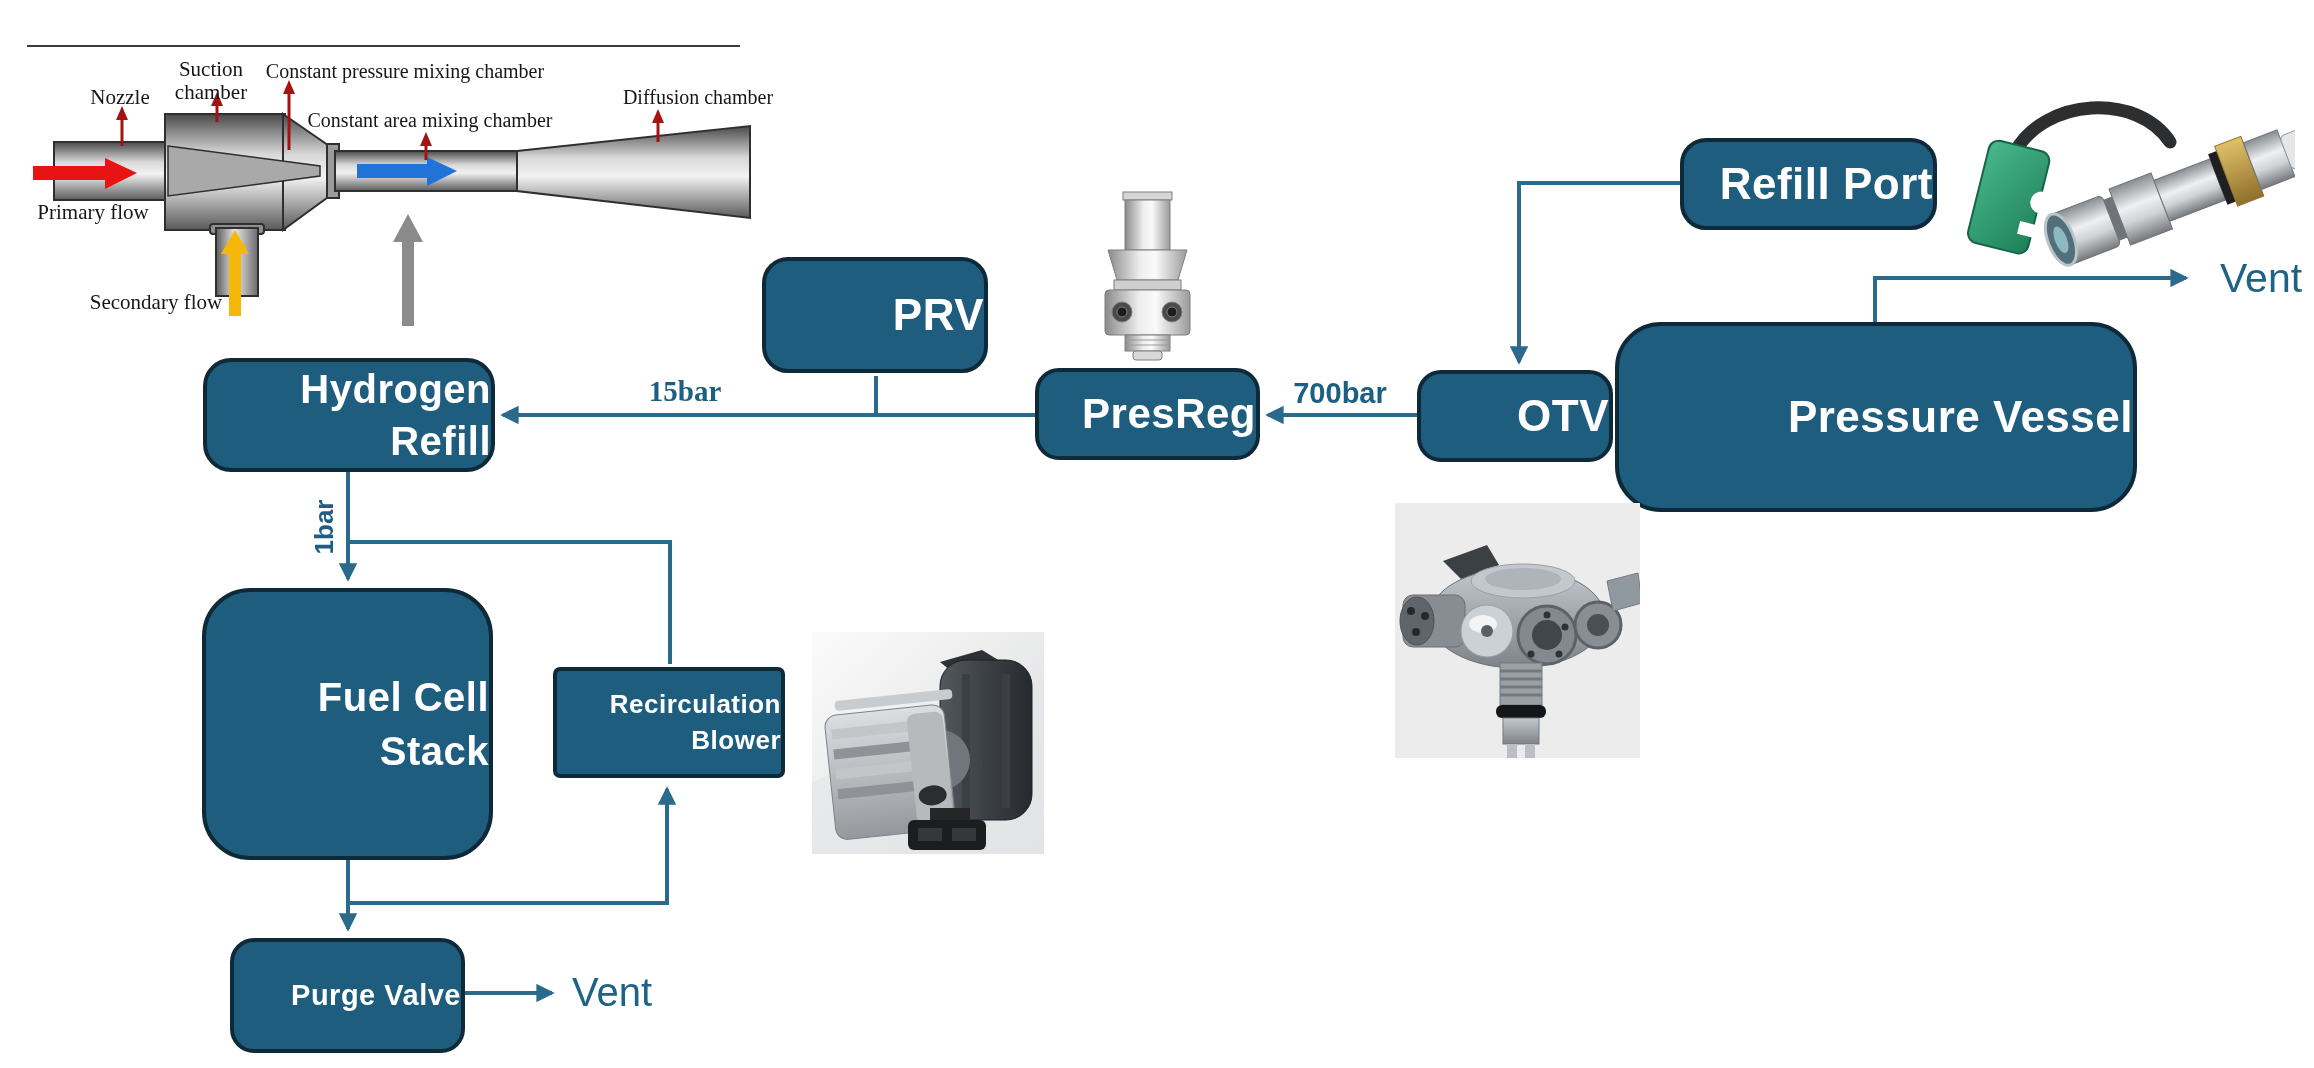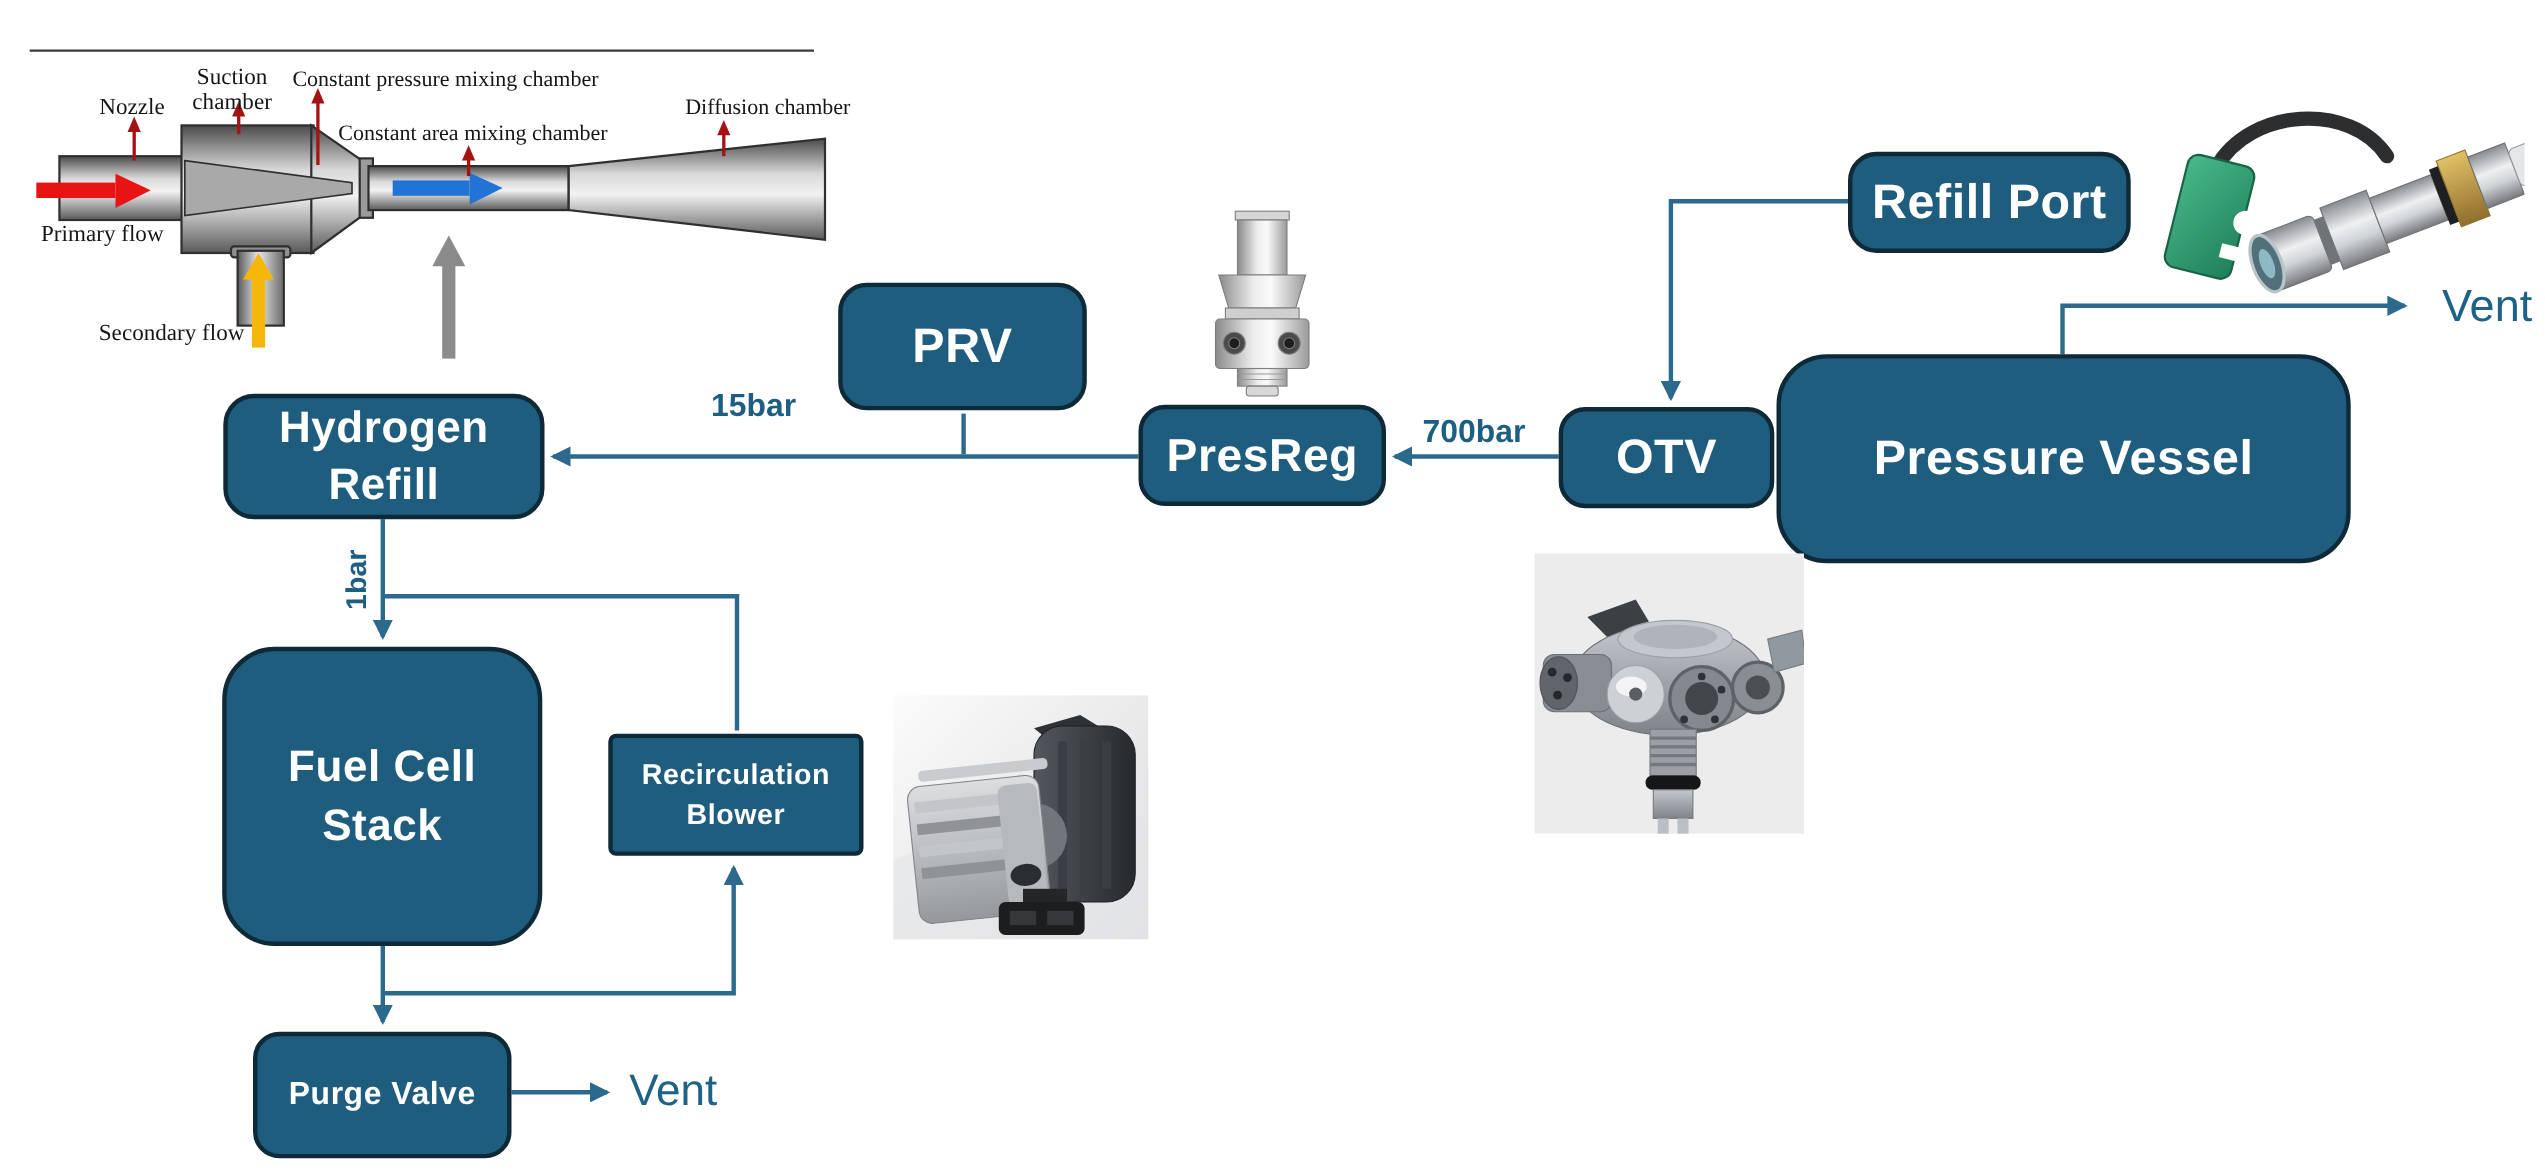--- a/index.html
+++ b/index.html
@@ -3,21 +3,21 @@
 <meta charset="utf-8">
 <style>
   html,body{margin:0;padding:0;background:#ffffff;}
   #canvas{
     position:relative;width:2314px;height:1068px;background:#ffffff;overflow:hidden;
     font-family:"Liberation Sans",sans-serif;
   }
   .node{
     position:absolute;box-sizing:border-box;
     background:#1f5d7e;border:4px solid #0e2937;color:#ffffff;
-    display:flex;flex-direction:column;align-items:center;justify-content:center;
+    display:flex;flex-direction:column;align-items:flex-end;justify-content:center;
     text-align:center;font-weight:600;letter-spacing:0.5px;
   }
   .flow-label{
     position:absolute;color:#1d5f83;font-weight:600;white-space:nowrap;
   }
   .vent-label{
     position:absolute;color:#1e6386;font-weight:500;white-space:nowrap;
   }
   svg{position:absolute;left:0;top:0;}
   .photo{position:absolute;}
@@ -149,21 +149,21 @@
 
   <div class="node" style="left:553px;top:667px;width:232px;height:111px;border-radius:7px;font-size:26px;line-height:1.35;">
     <span>Recirculation</span>
     <span>Blower</span>
   </div>
 
   <div class="node" style="left:230px;top:938px;width:235px;height:115px;border-radius:24px;font-size:29px;">
     <span>Purge Valve</span>
   </div>
 
-  <div class="flow-label" style="left:685px;top:370px;font-size:29px;transform:translate(-50%,-50%);">15bar</div>
+  <div class="flow-label" style="left:685px;top:391px;font-size:29px;transform:translate(-50%,-50%);font-family:Liberation Serif, serif;">15bar</div>
   <div class="flow-label" style="left:1340px;top:393px;font-size:29px;transform:translate(-50%,-50%);">700bar</div>
   <div class="flow-label" style="left:324px;top:527px;font-size:26px;transform:translate(-50%,-50%) rotate(-90deg);">1bar</div>
   <div class="vent-label" style="left:2220px;top:279px;font-size:41px;transform:translateY(-52%);">Vent</div>
   <div class="vent-label" style="left:572px;top:993px;font-size:40px;transform:translateY(-52%);">Vent</div>
 
   <svg class="photo" style="left:1100px;top:180px;" width="95" height="190" viewBox="0 0 95 190">
     <defs>
       <linearGradient id="mx" x1="0" y1="0" x2="1" y2="0">
         <stop offset="0" stop-color="#8a8a8a"></stop>
           <stop offset="0.4" stop-color="#ededed"></stop>

